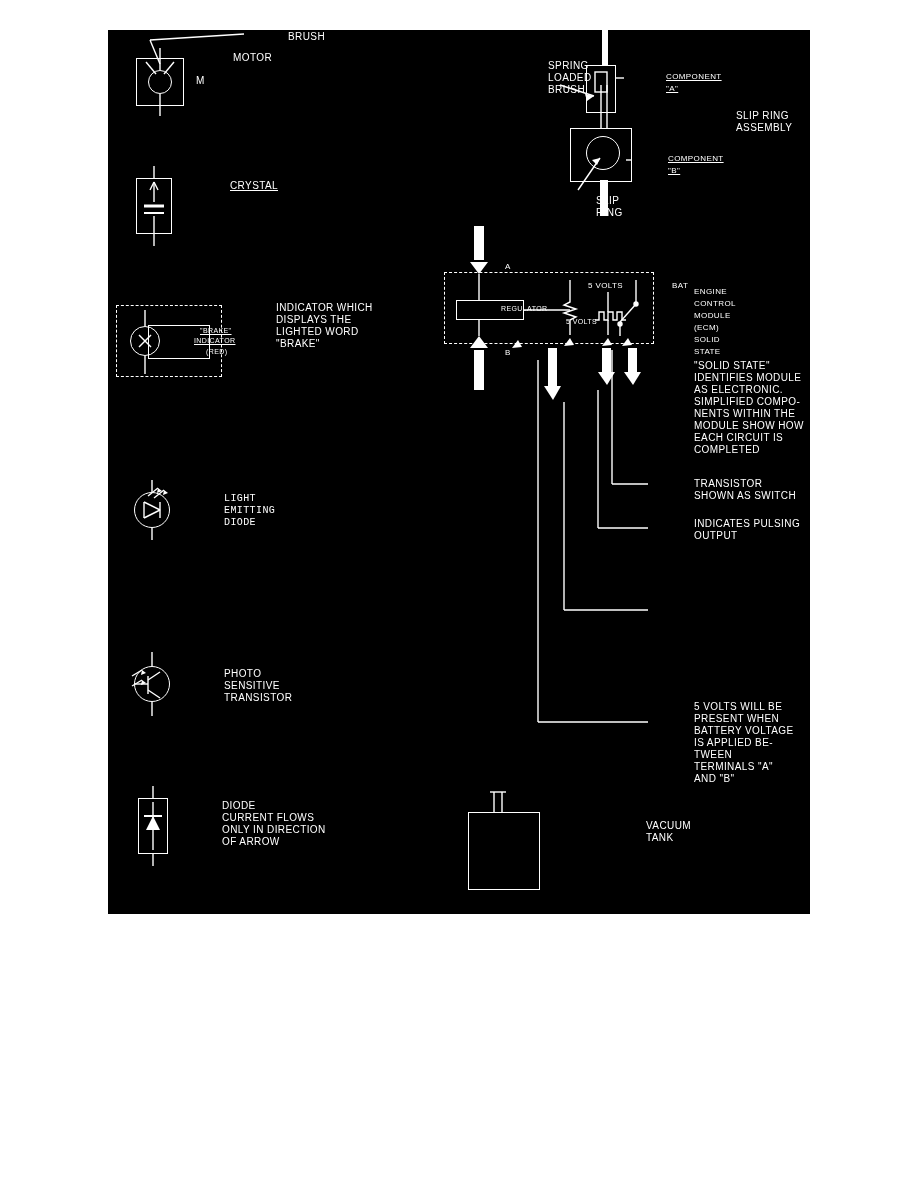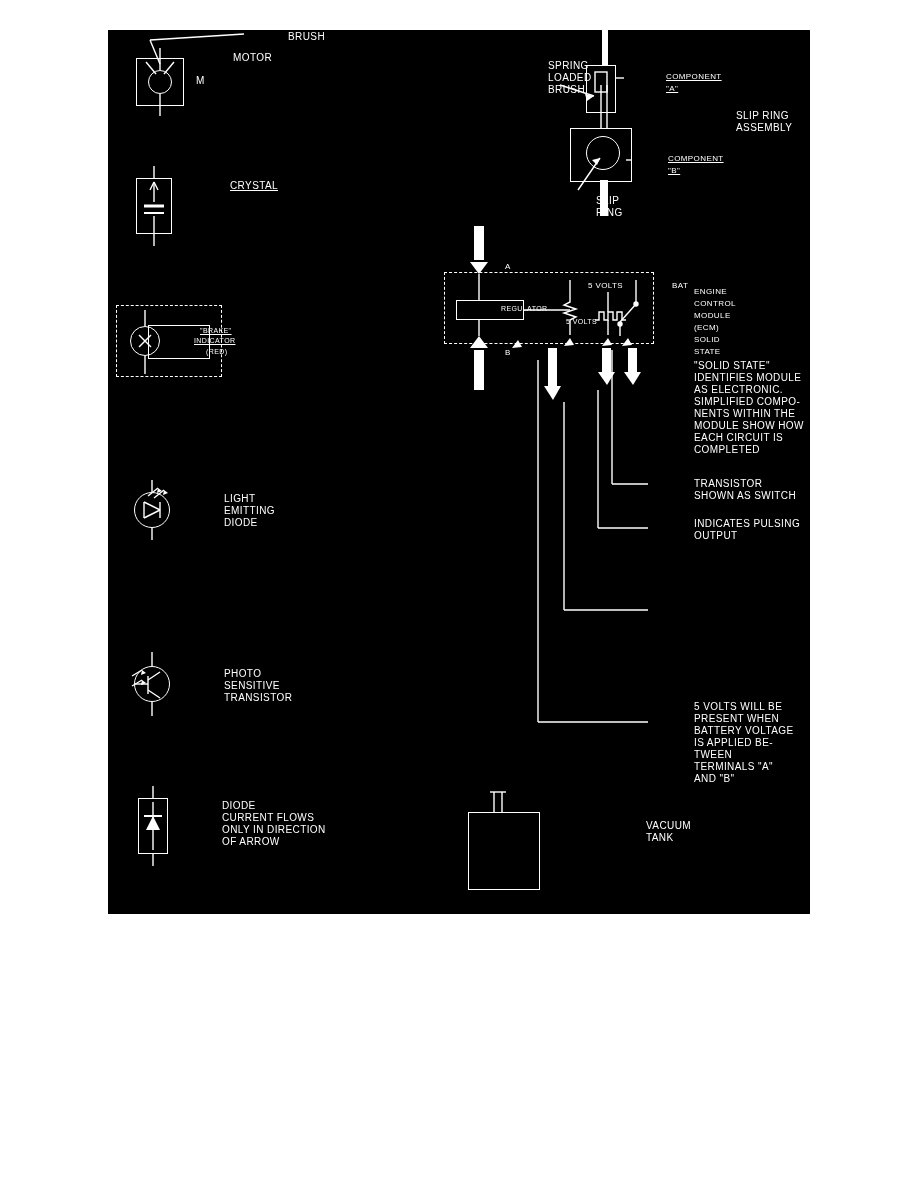--- a/index.html
+++ b/index.html
@@ -93,23 +93,27 @@
 
     <div class="box" style="left:28px; top:148px; width:36px; height:56px;"></div>
     <div class="lbl" style="left:82px; top:150px;text-decoration:underline;">CRYSTAL</div>
 
     <div class="dash" style="left:8px; top:275px; width:106px; height:72px;"></div>
     <div class="box-thin" style="left:40px; top:295px; width:62px; height:34px;"></div>
     <div class="circ" style="left:22px; top:296px; width:30px; height:30px;"></div>
     <div class="lbl xs ul" style="left:52px; top:297px;">"BRAKE"</div>
     <div class="lbl xs ul" style="left:46px; top:307px;">INDICATOR</div>
     <div class="lbl xs" style="left:58px; top:318px;">(RED)</div>
+    <div class="lbl" style="left:128px; top:272px;">INDICATOR WHICH
+DISPLAYS THE
+LIGHTED WORD
+"BRAKE"</div>
 
     <div class="circ" style="left:26px; top:462px; width:36px; height:36px;"></div>
-    <div class="lbl" style="left:76px; top:463px;">LIGHT
+    <div class="lbl" style="left:76px; top:463px;font-family:Liberation Mono, monospace;">LIGHT
 EMITTING
 DIODE</div>
 
     <div class="circ" style="left:26px; top:636px; width:36px; height:36px;"></div>
     <div class="lbl" style="left:76px; top:638px;">PHOTO
 SENSITIVE
 TRANSISTOR</div>
 
     <div class="box" style="left:30px; top:768px; width:30px; height:56px;"></div>
     <div class="lbl" style="left:74px; top:770px;">DIODE

